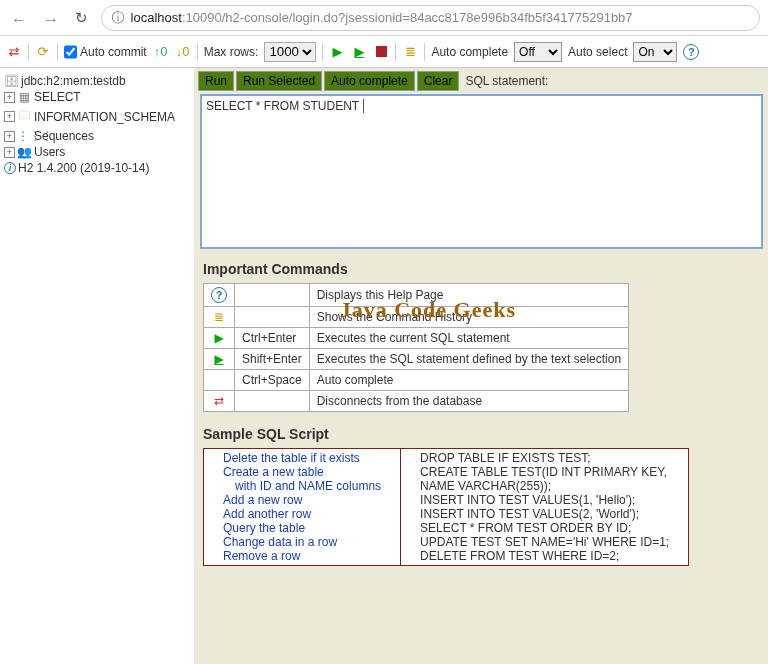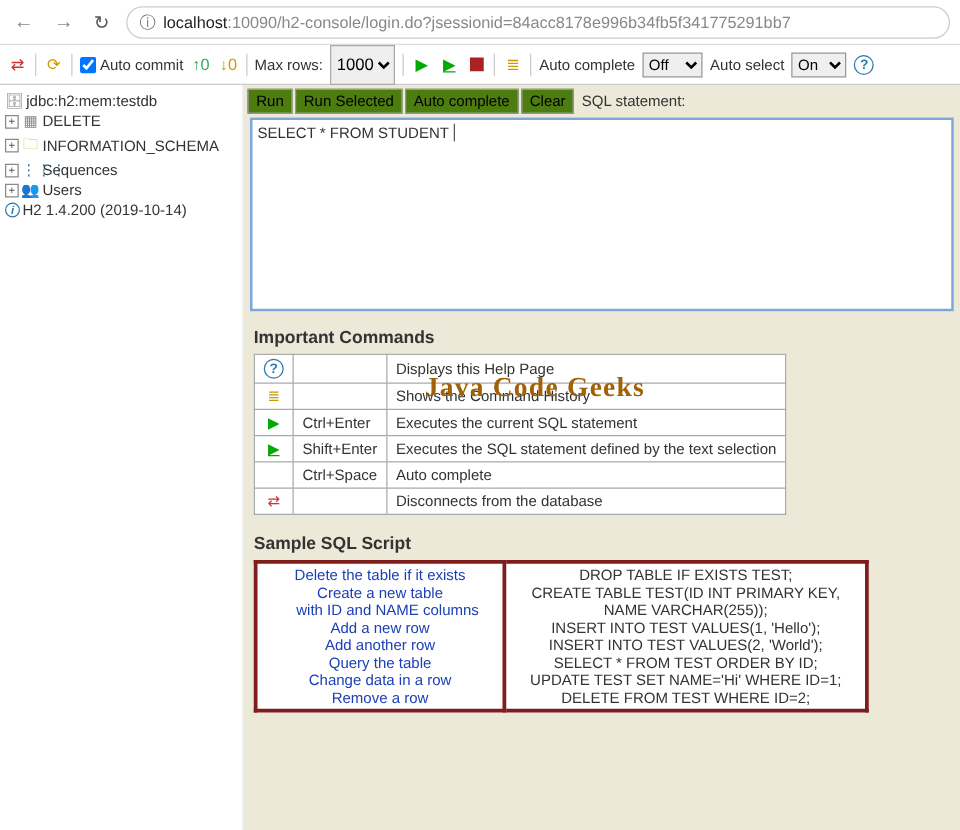--- a/index.html
+++ b/index.html
@@ -12,21 +12,21 @@
     .addr-wrap { flex: 1; display: flex; align-items: center; border: 1px solid #ccc; border-radius: 14px; padding: 3px 10px; gap: 6px; font-size: 13px; color: #555; }
     .addr-icon { color: #777; }
     .addr-host { color: #222; }
     .addr-rest { color: #888; }
 
     
     .toolbar { display: flex; align-items: center; padding: 4px 6px; gap: 6px; border-bottom: 1px solid #ccc; height: 32px; font-size: 12px; }
     .sep { width: 1px; height: 18px; background: #ccc; }
     .tb-icon { width: 16px; height: 16px; display: inline-flex; align-items: center; justify-content: center; font-size: 13px; cursor: pointer; }
     .autocommit { display: flex; gap: 3px; }
-    .maxrows-input { width: 52px; border: 1px solid #aaa; height: 32px; background: #efefef; }
+    .maxrows-input { width: 52px; border: 1px solid #aaa; height: 20px; background: #efefef; }
     .tb-select { border: 1px solid #999; height: 20px; font-size: 12px; background: #efefef; }
     .tb-run { color: #0a0; }
     .tb-stop { width: 11px; height: 11px; background: #a22; display: inline-block; }
     .tb-help { width: 16px; height: 16px; border-radius: 50%; border: 1px solid #2a7ab0; color: #2a7ab0; display: inline-flex; align-items: center; justify-content: center; font-size: 11px; font-weight: bold; }
 
     
     .layout { display: flex; height: calc(664px - 36px - 32px); }
     .sidebar { width: 195px; padding: 5px 4px; font-size: 12px; border-right: 1px solid #e5e5e5; }
     .tree li { list-style: none; padding: 1px 0; display: flex; align-items: center; gap: 2px; }
     .tree-toggle { width: 11px; height: 11px; border: 1px solid #888; display: inline-flex; align-items: center; justify-content: center; font-size: 9px; color: #555; line-height: 1; }
@@ -49,21 +49,21 @@
     h3 { font-size: 14px; font-weight: bold; margin: 8px 8px 6px 8px; }
 
     .cmd-table { border-collapse: collapse; margin: 0 8px 14px 8px; background: #fff; }
     .cmd-table td { border: 1px solid #aaa; padding: 3px 7px; font-size: 12px; vertical-align: middle; }
     .cmd-icon { width: 18px; text-align: center; }
     .cmd-sc { white-space: nowrap; }
     .watermark-cell { position: relative; }
     .watermark { position: absolute; top: -10px; left: 30px; font-size: 22px; color: #a16207; font-weight: bold; letter-spacing: 1px; pointer-events: none; font-family: Georgia, serif; }
 
     .script-table { border-collapse: collapse; margin: 0 8px 8px 8px; background: #fff; }
-    .script-table td { border: 3px solid #7f1d1d; padding: 2px 19px; font-size: 12px; vertical-align: top; text-align: center; }
+    .script-table td { border: 1px solid #7f1d1d; padding: 2px 19px; font-size: 12px; vertical-align: top; }
     .script-link { color: #1a3fb5; cursor: pointer; }
     .script-link.indent { padding-left: 12px; display: inline-block; }
   </style>
 </head>
 <body>
 
 <div class="browser-bar">
   <span class="nav-btn">←</span>
   <span class="nav-btn">→</span>
   <span class="nav-btn reload-btn">↻</span>
@@ -112,21 +112,21 @@
 <div class="layout">
   <div class="sidebar">
     <ul class="tree">
       <li>
           <span class="tree-icon db">🗄</span>
           <span>jdbc:h2:mem:testdb</span>
         </li>
       <li>
           <span class="tree-toggle">+</span>
           <span class="tree-icon table">▦</span>
-          <span>DELETE</span>
+          <span>SELECT</span>
         </li>
       <li>
           <span class="tree-toggle">+</span>
           <span class="tree-icon folder">🗀</span>
           <span>INFORMATION_SCHEMA</span>
         </li>
       <li>
           <span class="tree-toggle">+</span>
           <span class="tree-icon seq">⋮⋮⋮</span>
           <span>Sequences</span>

